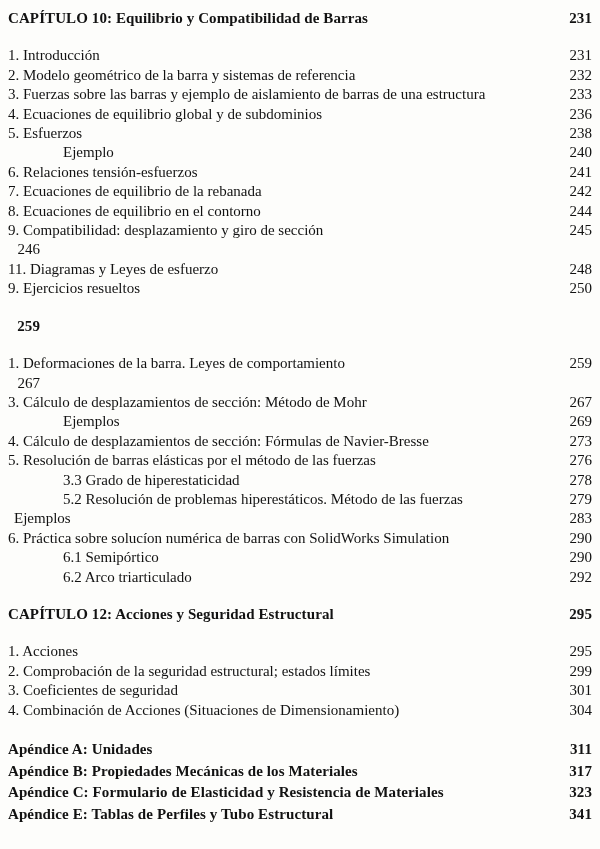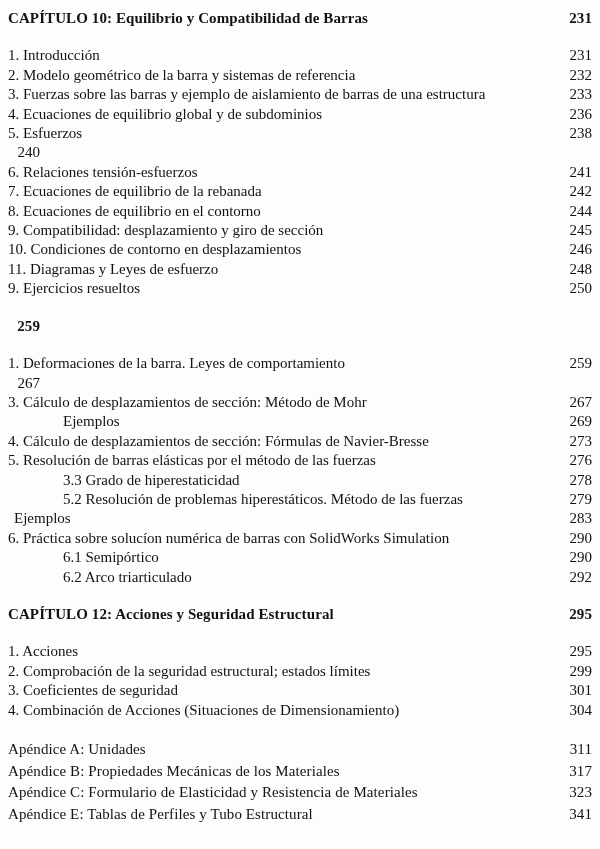--- a/index.html
+++ b/index.html
@@ -37,21 +37,21 @@
   }
   .heading-row {
     font-weight: bold;
     margin-bottom: 18px;
     letter-spacing: 0.1px;
   }
   .indent-1 .label { padding-left: 55px; }
   .indent-s .label { padding-left: 6px; }
   .appendix-block { margin-top: 19px; }
   .appendix-block .row {
-    font-weight: normal;
+    font-weight: bold;
     line-height: 21.5px;
     letter-spacing: 0.1px;
   }
 </style>
 </head>
 <body>
 
 <div class="page">
   <div>
       <div class="toc-section">
@@ -73,40 +73,40 @@
         </div>
         <div class="row">
           <span class="label">4. Ecuaciones de equilibrio global y de subdominios</span>
           <span class="pageno">236</span>
         </div>
         <div class="row">
           <span class="label">5. Esfuerzos</span>
           <span class="pageno">238</span>
         </div>
         <div class="row indent-1">
+          <span class="label">Ejemplo</span>
           <span class="pageno">240</span>
         </div>
         <div class="row">
           <span class="label">6. Relaciones tensión-esfuerzos</span>
           <span class="pageno">241</span>
         </div>
         <div class="row">
           <span class="label">7. Ecuaciones de equilibrio de la rebanada</span>
           <span class="pageno">242</span>
         </div>
         <div class="row">
           <span class="label">8. Ecuaciones de equilibrio en el contorno</span>
           <span class="pageno">244</span>
         </div>
         <div class="row">
           <span class="label">9. Compatibilidad: desplazamiento y giro de sección</span>
           <span class="pageno">245</span>
         </div>
         <div class="row">
-          <span class="label">10. Condiciones de contorno en desplazamientos</span>
           <span class="pageno">246</span>
         </div>
         <div class="row">
           <span class="label">11. Diagramas y Leyes de esfuerzo</span>
           <span class="pageno">248</span>
         </div>
         <div class="row">
           <span class="label">9. Ejercicios resueltos</span>
           <span class="pageno">250</span>
         </div>

